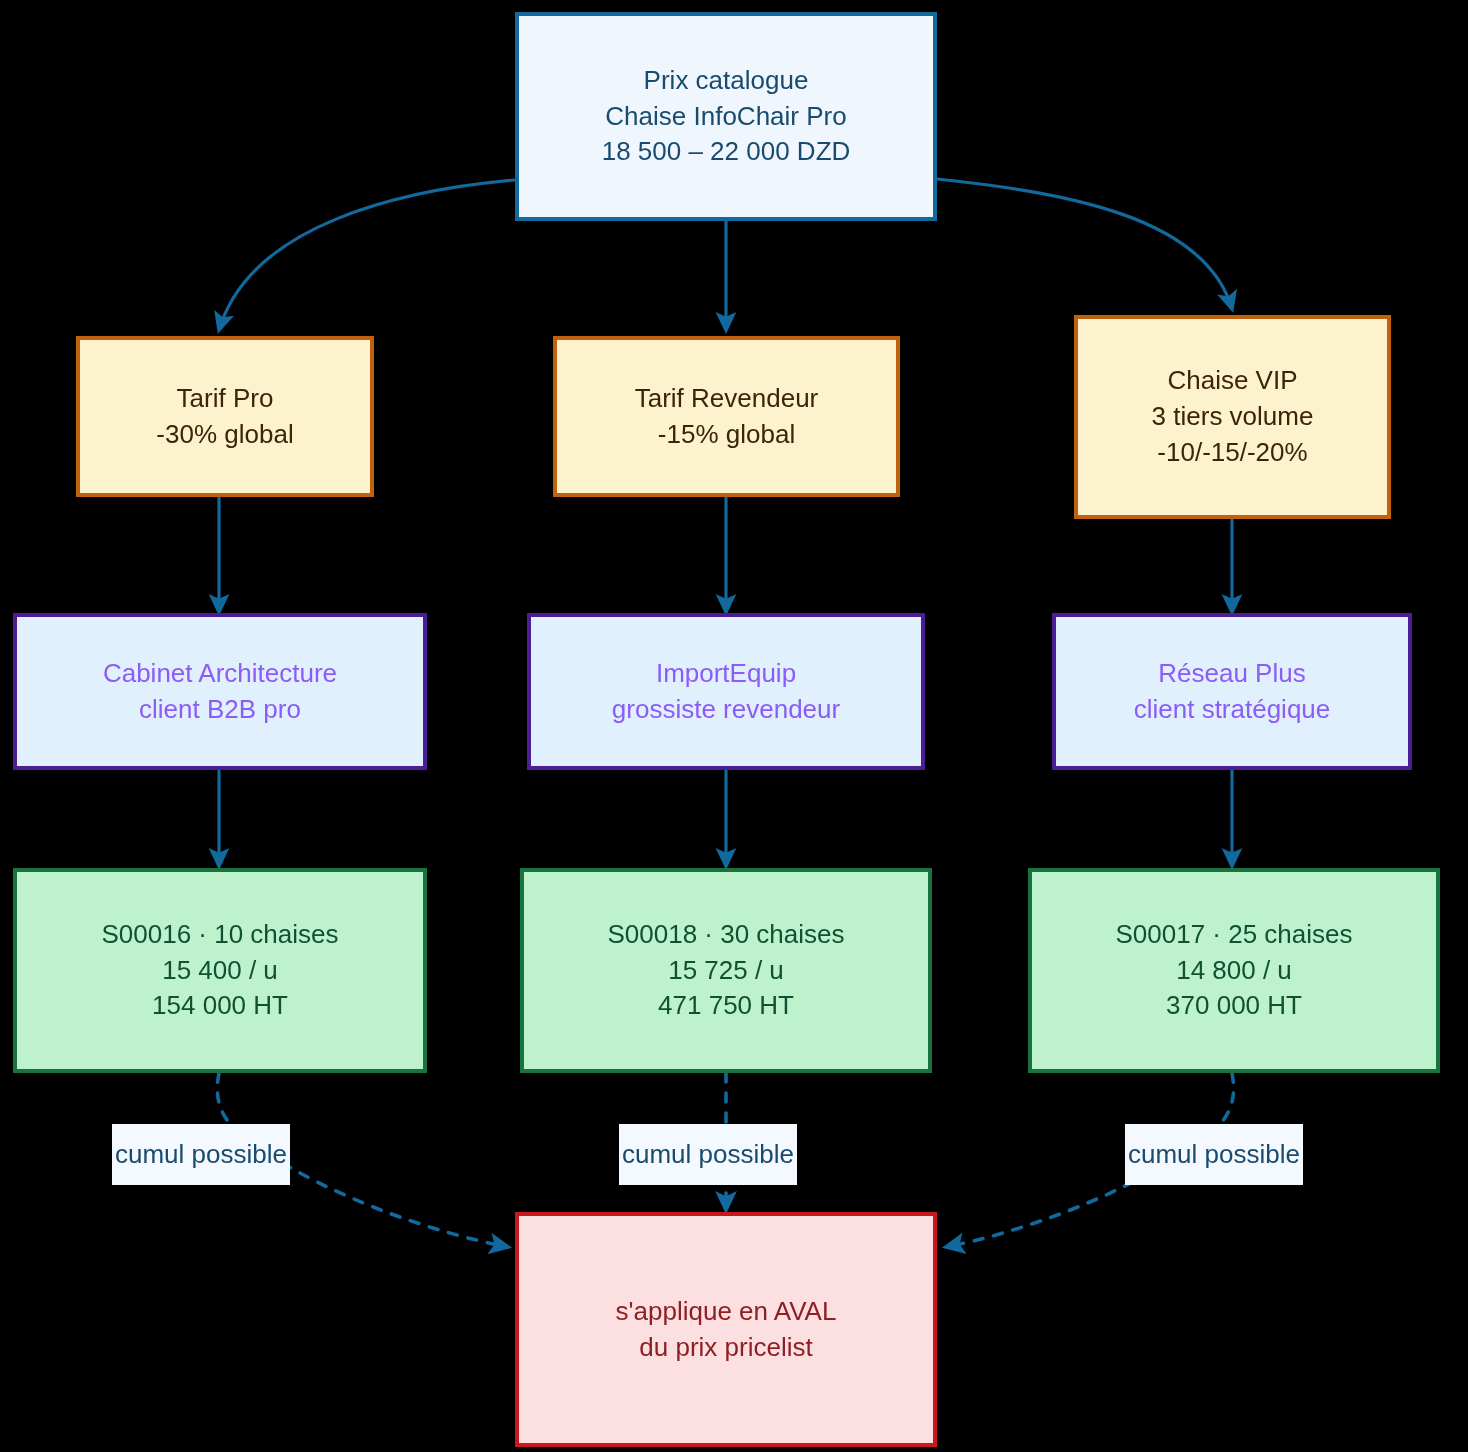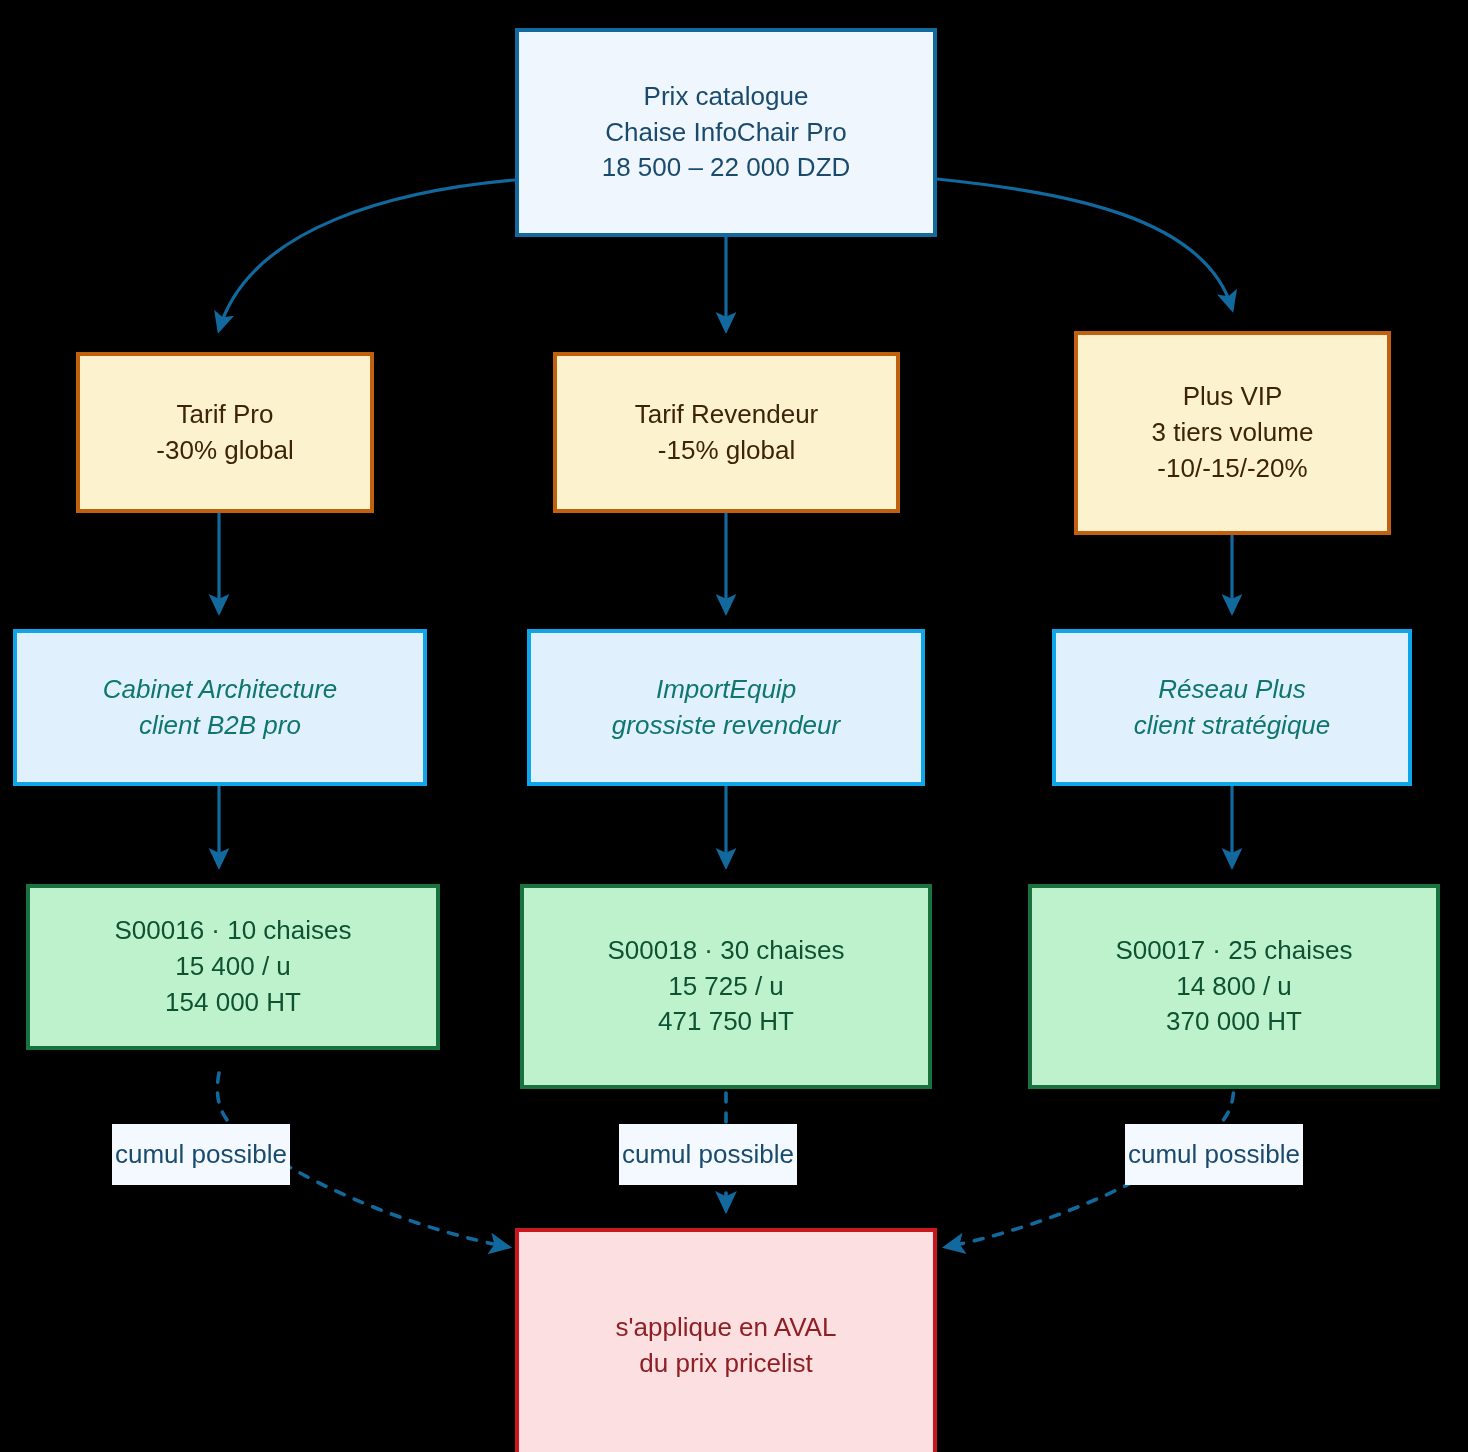--- a/index.html
+++ b/index.html
@@ -31,39 +31,37 @@
     position: absolute;
     box-sizing: border-box;
     display: flex;
     flex-direction: column;
     align-items: center;
     justify-content: center;
     text-align: center;
     line-height: 1.38;
     font-size: 26px;
     white-space: nowrap;
-    margin-top: 16px;
   }
   .node .line { display: block; }
 
   .node-catalogue {
     background: #eff6fd;
     border: 4px solid #11699e;
     color: #1a4b6e;
   }
   .node-tariff {
     background: #fcf2ce;
     border: 4px solid #c1600f;
     color: #3d2409;
   }
   .node-client {
     background: #e0f0fc;
-    border: 4px solid #0ea5e9;
-    color: #0f766e;
-    font-style: italic;
+    border: 4px solid #4c1d95;
+    color: #8b5cf6;
   }
   .node-order {
     background: #bdf2cd;
     border: 4px solid #19733f;
     color: #0e5232;
   }
   .node-promo {
     background: #fcdfe0;
     border: 4px solid #c9181d;
     color: #8e2024;
@@ -123,41 +121,41 @@
     <span class="line">Tarif Pro</span>
     <span class="line">-30% global</span>
   </div>
 
   <div class="node node-tariff" style="left:553px; top:336px; width:347px; height:161px;">
     <span class="line">Tarif Revendeur</span>
     <span class="line">-15% global</span>
   </div>
 
   <div class="node node-tariff" style="left:1074px; top:315px; width:317px; height:204px;">
-    <span class="line">Plus VIP</span>
+    <span class="line">Chaise VIP</span>
     <span class="line">3 tiers volume</span>
     <span class="line">-10/-15/-20%</span>
   </div>
 
   <div class="node node-client" style="left:13px; top:613px; width:414px; height:157px;">
     <span class="line">Cabinet Architecture</span>
     <span class="line">client B2B pro</span>
   </div>
 
   <div class="node node-client" style="left:1052px; top:613px; width:360px; height:157px;">
     <span class="line">Réseau Plus</span>
     <span class="line">client stratégique</span>
   </div>
 
   <div class="node node-client" style="left:527px; top:613px; width:398px; height:157px;">
     <span class="line">ImportEquip</span>
     <span class="line">grossiste revendeur</span>
   </div>
 
-  <div class="node node-order" style="left:26px; top:868px; width:414px; height:166px;">
+  <div class="node node-order" style="left:13px; top:868px; width:414px; height:205px;">
     <span class="line">S00016 · 10 chaises</span>
     <span class="line">15 400 / u</span>
     <span class="line">154 000 HT</span>
   </div>
 
   <div class="node node-order" style="left:520px; top:868px; width:412px; height:205px;">
     <span class="line">S00018 · 30 chaises</span>
     <span class="line">15 725 / u</span>
     <span class="line">471 750 HT</span>
   </div>

